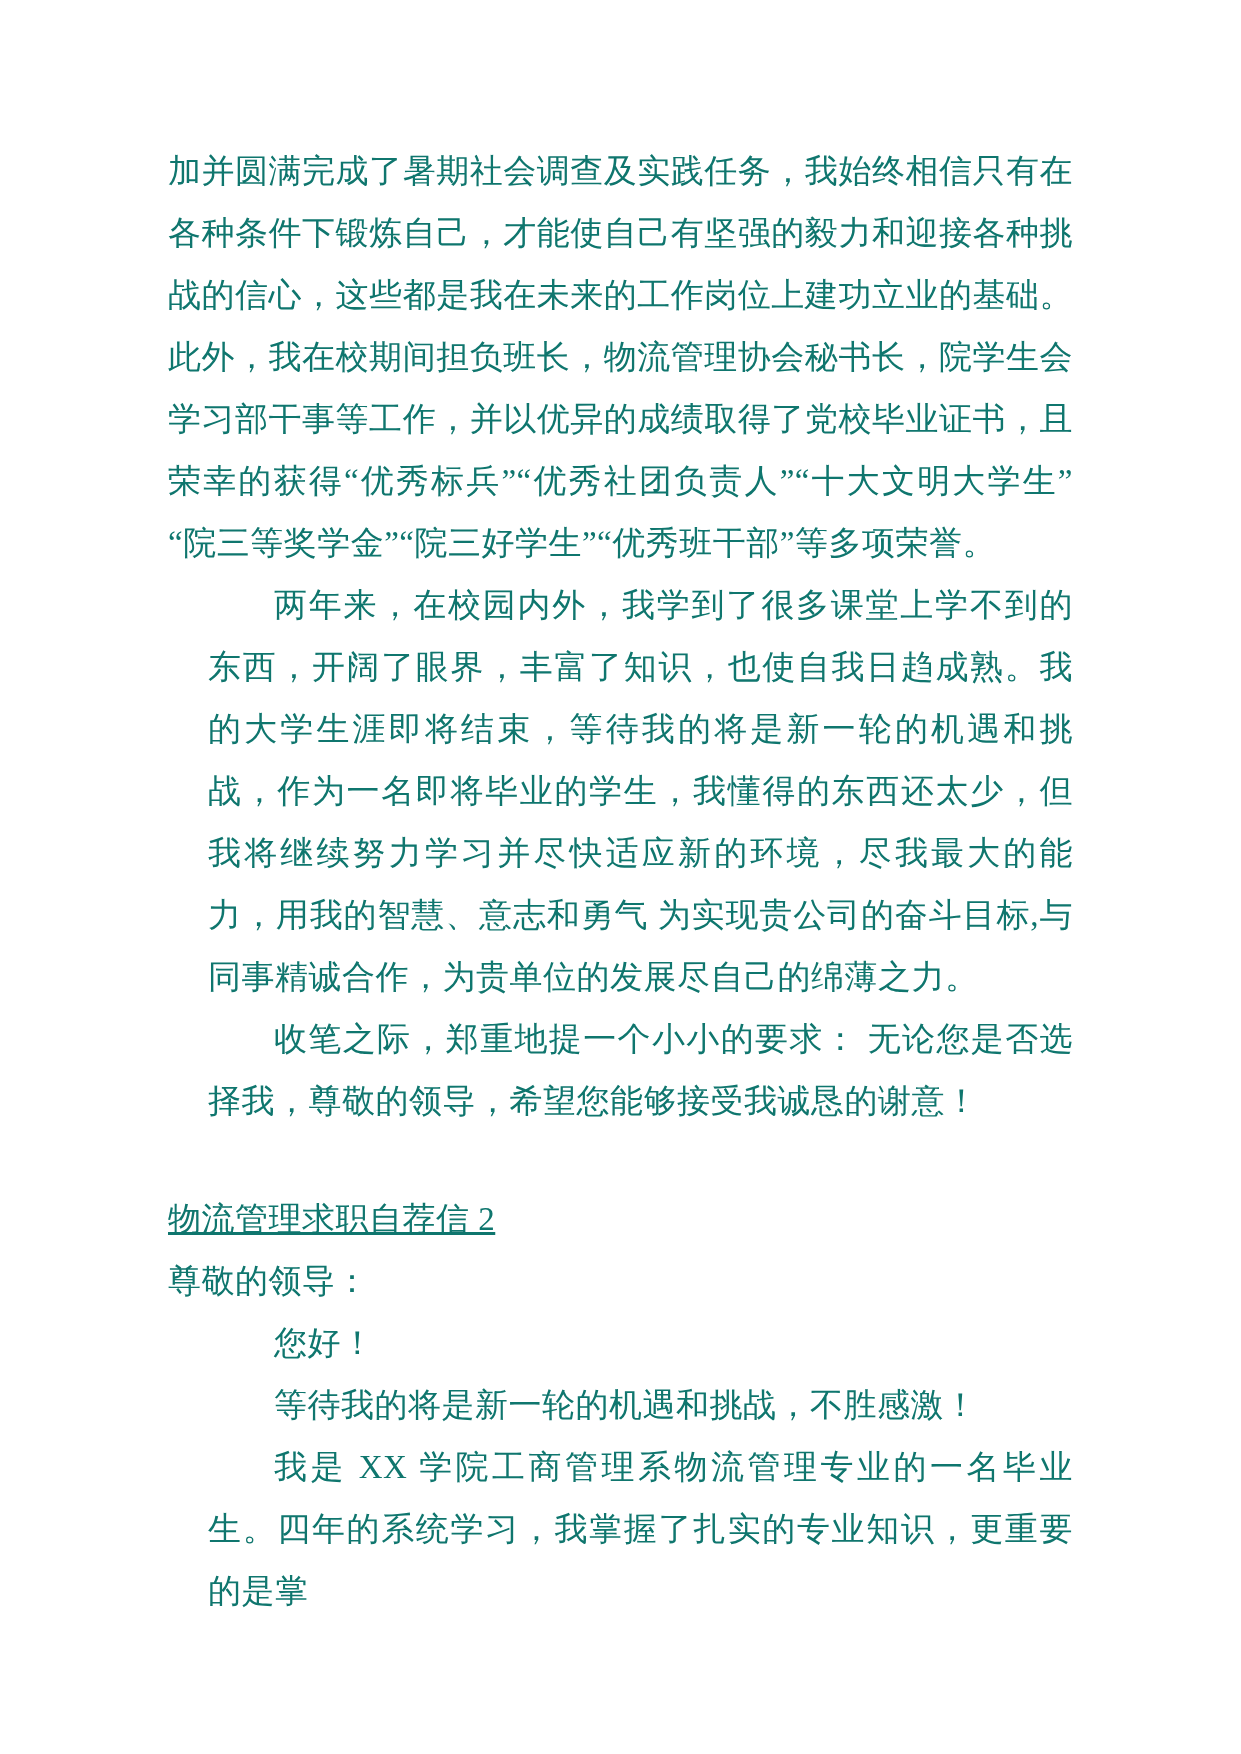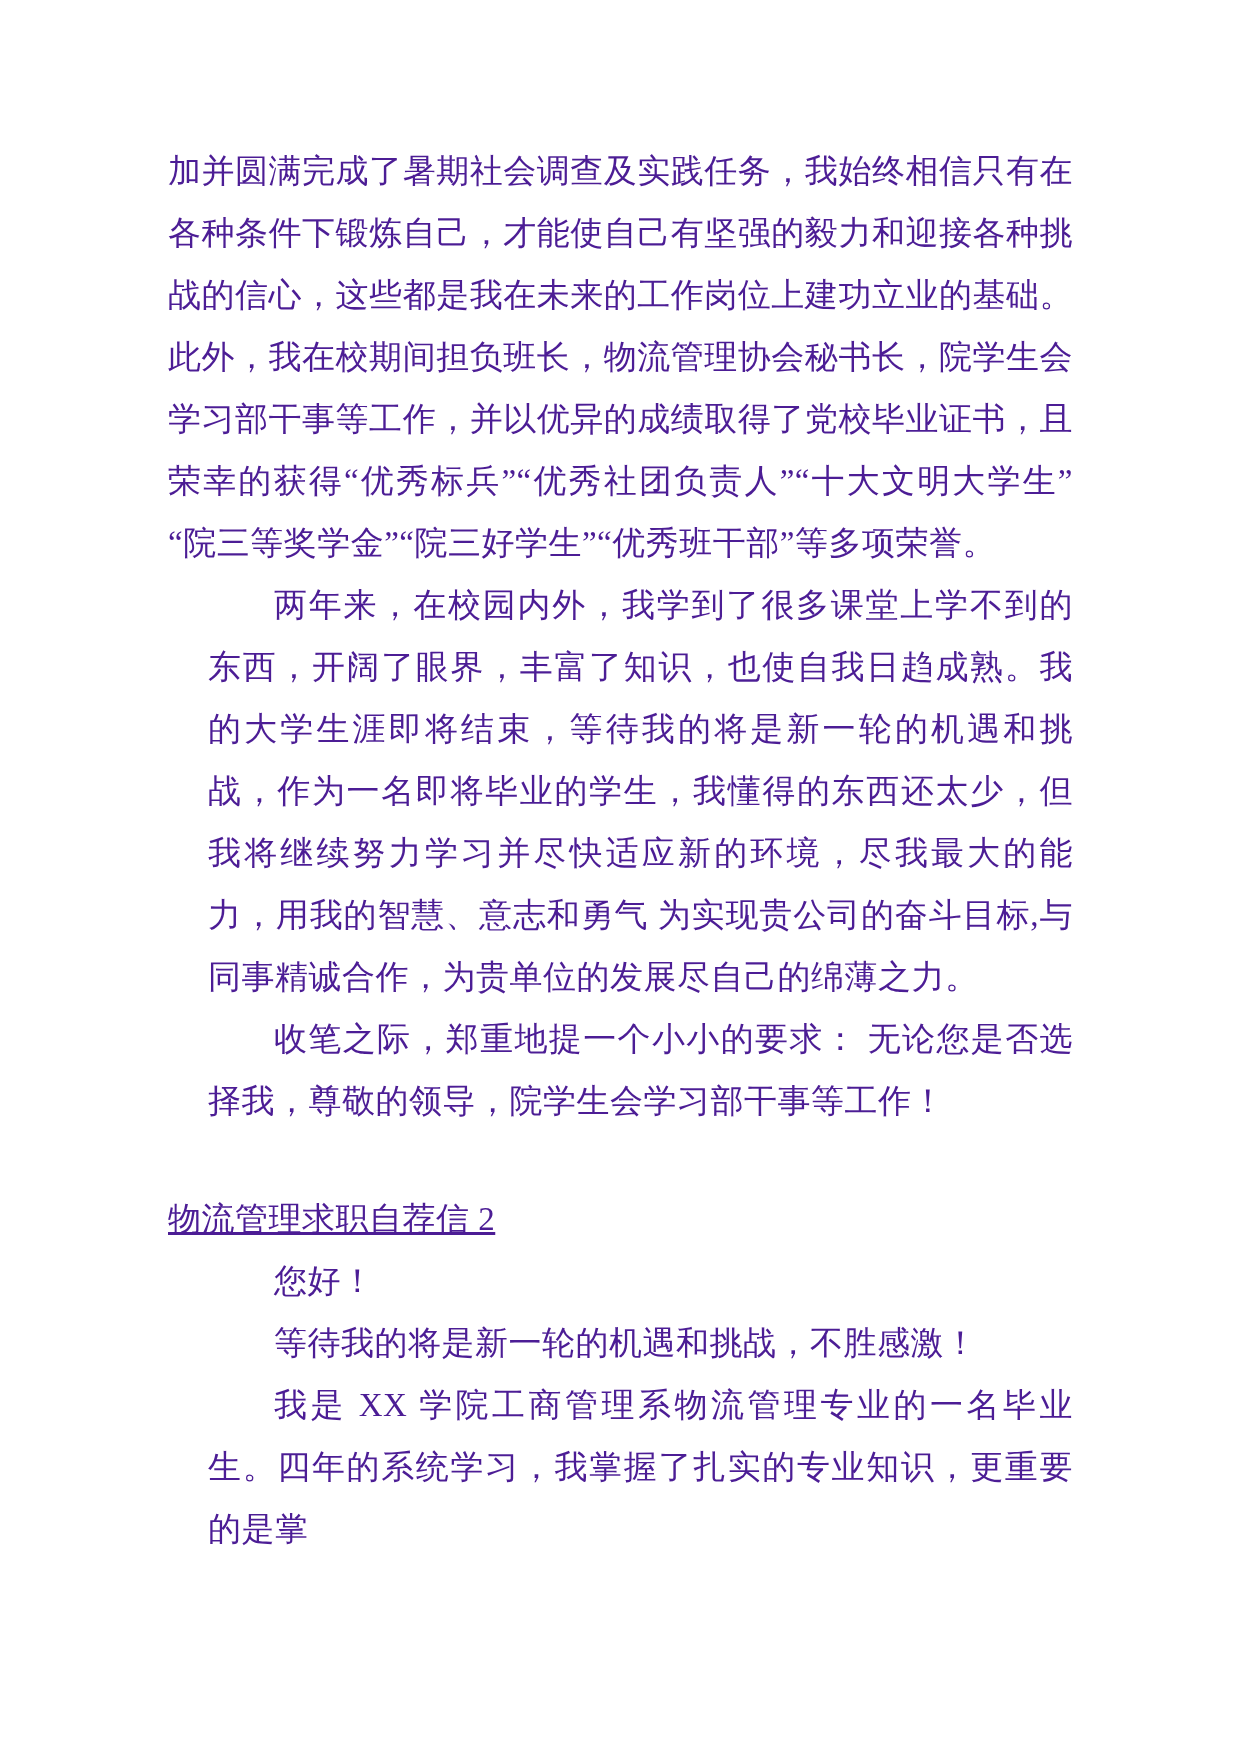--- a/index.html
+++ b/index.html
@@ -21,21 +21,21 @@
     height: 1754px;
     padding: 140px 168px 60px 168px;
     background: #ffffff;
   }
   .doc-body {
     font-size: 33px;
     line-height: 62px;
     text-align: justify;
     text-justify: inter-ideograph;
     letter-spacing: 0.5px;
-    color: #4c1d95;
+    color: #0f766e;
   }
   p {
     margin: 0;
   }
   .indent {
     text-indent: 66px;
     margin-left: 40px;
   }
   .no-indent {
     text-indent: 0;
@@ -51,26 +51,27 @@
 </head>
 <body>
 
 <div class="page">
   <div class="doc-body">
 
     <p class="no-indent">加并圆满完成了暑期社会调查及实践任务，我始终相信只有在各种条件下锻炼自己，才能使自己有坚强的毅力和迎接各种挑战的信心，这些都是我在未来的工作岗位上建功立业的基础。此外，我在校期间担负班长，物流管理协会秘书长，院学生会学习部干事等工作，并以优异的成绩取得了党校毕业证书，且荣幸的获得“优秀标兵”“优秀社团负责人”“十大文明大学生”“院三等奖学金”“院三好学生”“优秀班干部”等多项荣誉。</p>
 
     <p class="indent">两年来，在校园内外，我学到了很多课堂上学不到的东西，开阔了眼界，丰富了知识，也使自我日趋成熟。我的大学生涯即将结束，等待我的将是新一轮的机遇和挑战，作为一名即将毕业的学生，我懂得的东西还太少，但我将继续努力学习并尽快适应新的环境，尽我最大的能力，用我的智慧、意志和勇气 为实现贵公司的奋斗目标,与同事精诚合作，为贵单位的发展尽自己的绵薄之力。</p>
 
-    <p class="indent">收笔之际，郑重地提一个小小的要求： 无论您是否选择我，尊敬的领导，院学生会学习部干事等工作！</p>
+    <p class="indent">收笔之际，郑重地提一个小小的要求： 无论您是否选择我，尊敬的领导，希望您能够接受我诚恳的谢意！</p>
 
     <div class="spacer-block"></div>
 
     <p class="heading-line">物流管理求职自荐信 2</p>
 
+    <p class="no-indent">尊敬的领导：</p>
 
     <p class="indent">您好！</p>
 
     <p class="indent">等待我的将是新一轮的机遇和挑战，不胜感激！</p>
 
     <p class="indent">我是 XX 学院工商管理系物流管理专业的一名毕业生。四年的系统学习，我掌握了扎实的专业知识，更重要的是掌</p>
 
   </div>
 </div>
 

